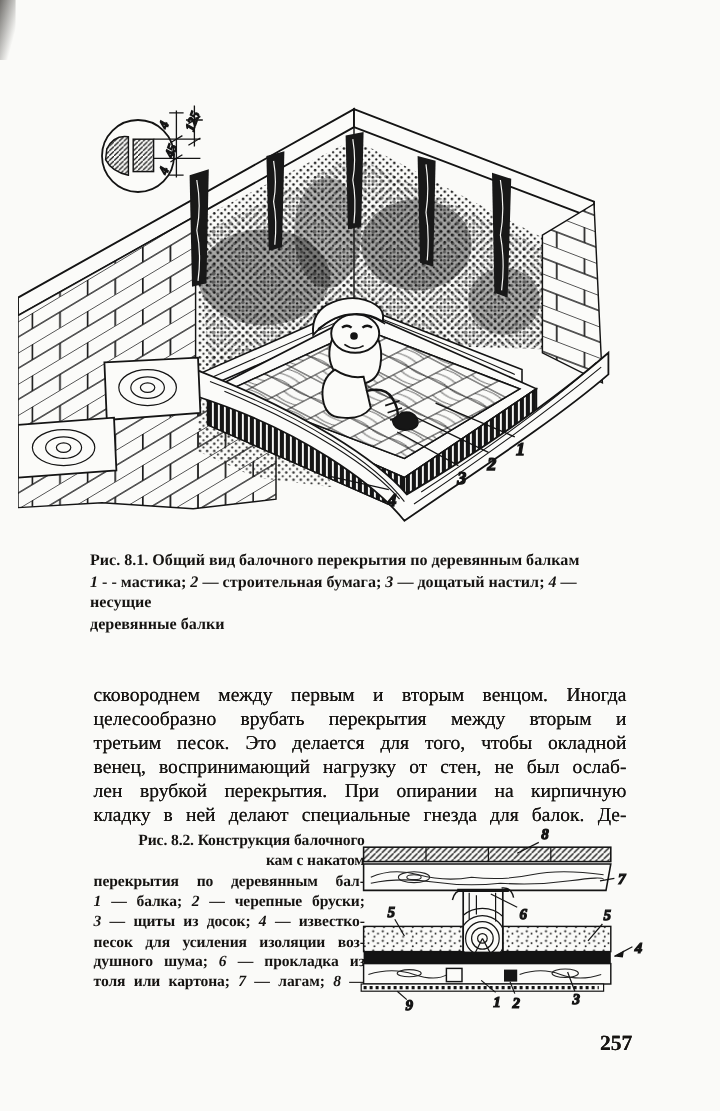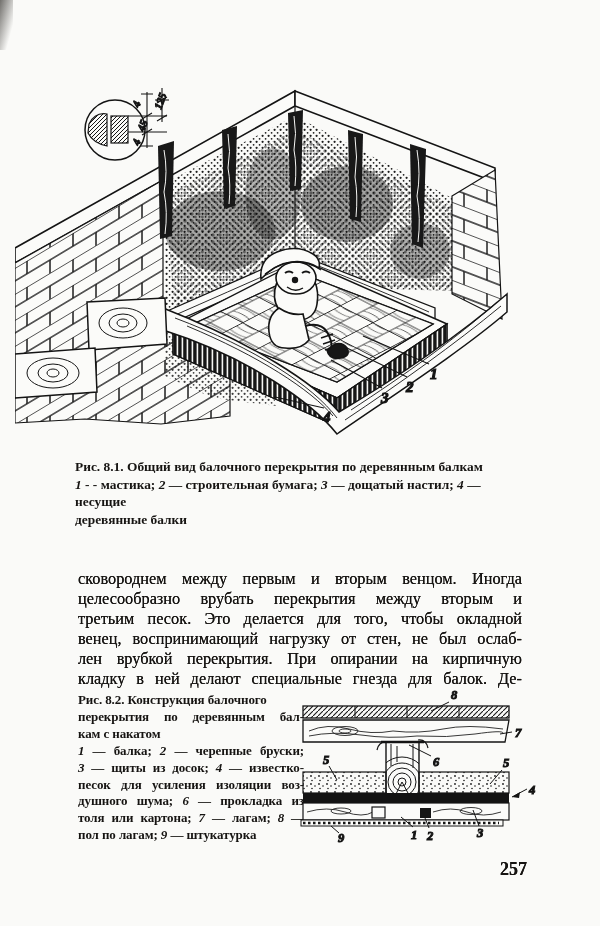--- a/index.html
+++ b/index.html
@@ -16,21 +16,21 @@
   .cap1{position:absolute;left:75px;top:458px;width:450px;
     font-size:13.4px;font-weight:700;line-height:17.6px;}
   .cap1 .tline{text-align:left}
   .cap1 i,.cap2 i{font-style:italic}
   .para{position:absolute;left:78px;top:545px;width:444px;
     font-size:16.3px;line-height:20px;font-weight:400;
     text-shadow:0 0 .5px #161412;margin-top:24px;}
   .para .tline{text-align:justify;text-align-last:justify}
   .cap2{position:absolute;left:78px;top:692px;width:226px;
     font-size:13px;font-weight:700;line-height:16.9px;letter-spacing:-.1px;}
-  .cap2 .tline{text-align:left}
+  .cap2 .tline{text-align:right}
   .cap2 .tline.just{text-align:justify;text-align-last:justify}
   .pageno{position:absolute;left:500px;top:859px;font-size:18px;font-weight:700;
     text-shadow:0 0 .4px #161412}
   .lab{font-family:"Liberation Serif",serif;font-style:italic;font-weight:700;
     font-size:15px;fill:#141414}
   .lab2{font-family:"Liberation Serif",serif;font-style:italic;font-weight:700;
     font-size:12.5px;fill:#141414}
   .dimlab{font-family:"Liberation Serif",serif;font-style:italic;font-weight:700;
     font-size:11px;fill:#141414}
 </style>
@@ -215,28 +215,27 @@
       <div class="tline">сковороднем между первым и вторым венцом. Иногда</div>
       <div class="tline">целесообразно врубать перекрытия между вторым и</div>
       <div class="tline">третьим песок. Это делается для того, чтобы окладной</div>
       <div class="tline">венец, воспринимающий нагрузку от стен, не был ослаб-</div>
       <div class="tline">лен врубкой перекрытия. При опирании на кирпичную</div>
       <div class="tline">кладку в ней делают специальные гнезда для балок. Де-</div>
     </div>
 
   <div class="cap2">
       <div class="tline bold"><span>Рис. 8.2. Конструкция балочного</span></div>
+      <div class="tline bold"><span>кам с накатом</span></div>
       <div class="tline bold just"><span>перекрытия по деревянным бал-</span></div>
-      <div class="tline bold"><span>кам с накатом</span></div>
       <div class="tline just"><i>1</i><span> — балка; </span><i>2</i><span> — черепные бруски;</span></div>
       <div class="tline just"><i>3</i><span> — щиты из досок; </span><i>4</i><span> — известко-</span></div>
       <div class="tline just"><span>песок для усиления изоляции воз-</span></div>
       <div class="tline just"><span>душного шума; </span><i>6</i><span> — прокладка из</span></div>
       <div class="tline just"><span>толя или картона; </span><i>7</i><span> — лагам; </span><i>8</i><span> —</span></div>
-      <div class="tline"><span>пол по лагам; </span><i>9</i><span> — штукатурка</span></div>
     </div>
 
   <svg class="fig2" width="250" height="175" viewBox="0 0 250 175">
     <defs>
       <pattern id="dh2" width="5" height="5" patternUnits="userSpaceOnUse">
         <path d="M0 5L5 0" stroke="#161616" stroke-width="1.1"></path>
       </pattern>
       <pattern id="sts" width="8" height="8" patternUnits="userSpaceOnUse">
         <circle cx="2" cy="2" r="0.9" fill="#1b1b1b"></circle>
         <circle cx="6" cy="4" r="0.8" fill="#1b1b1b"></circle>

